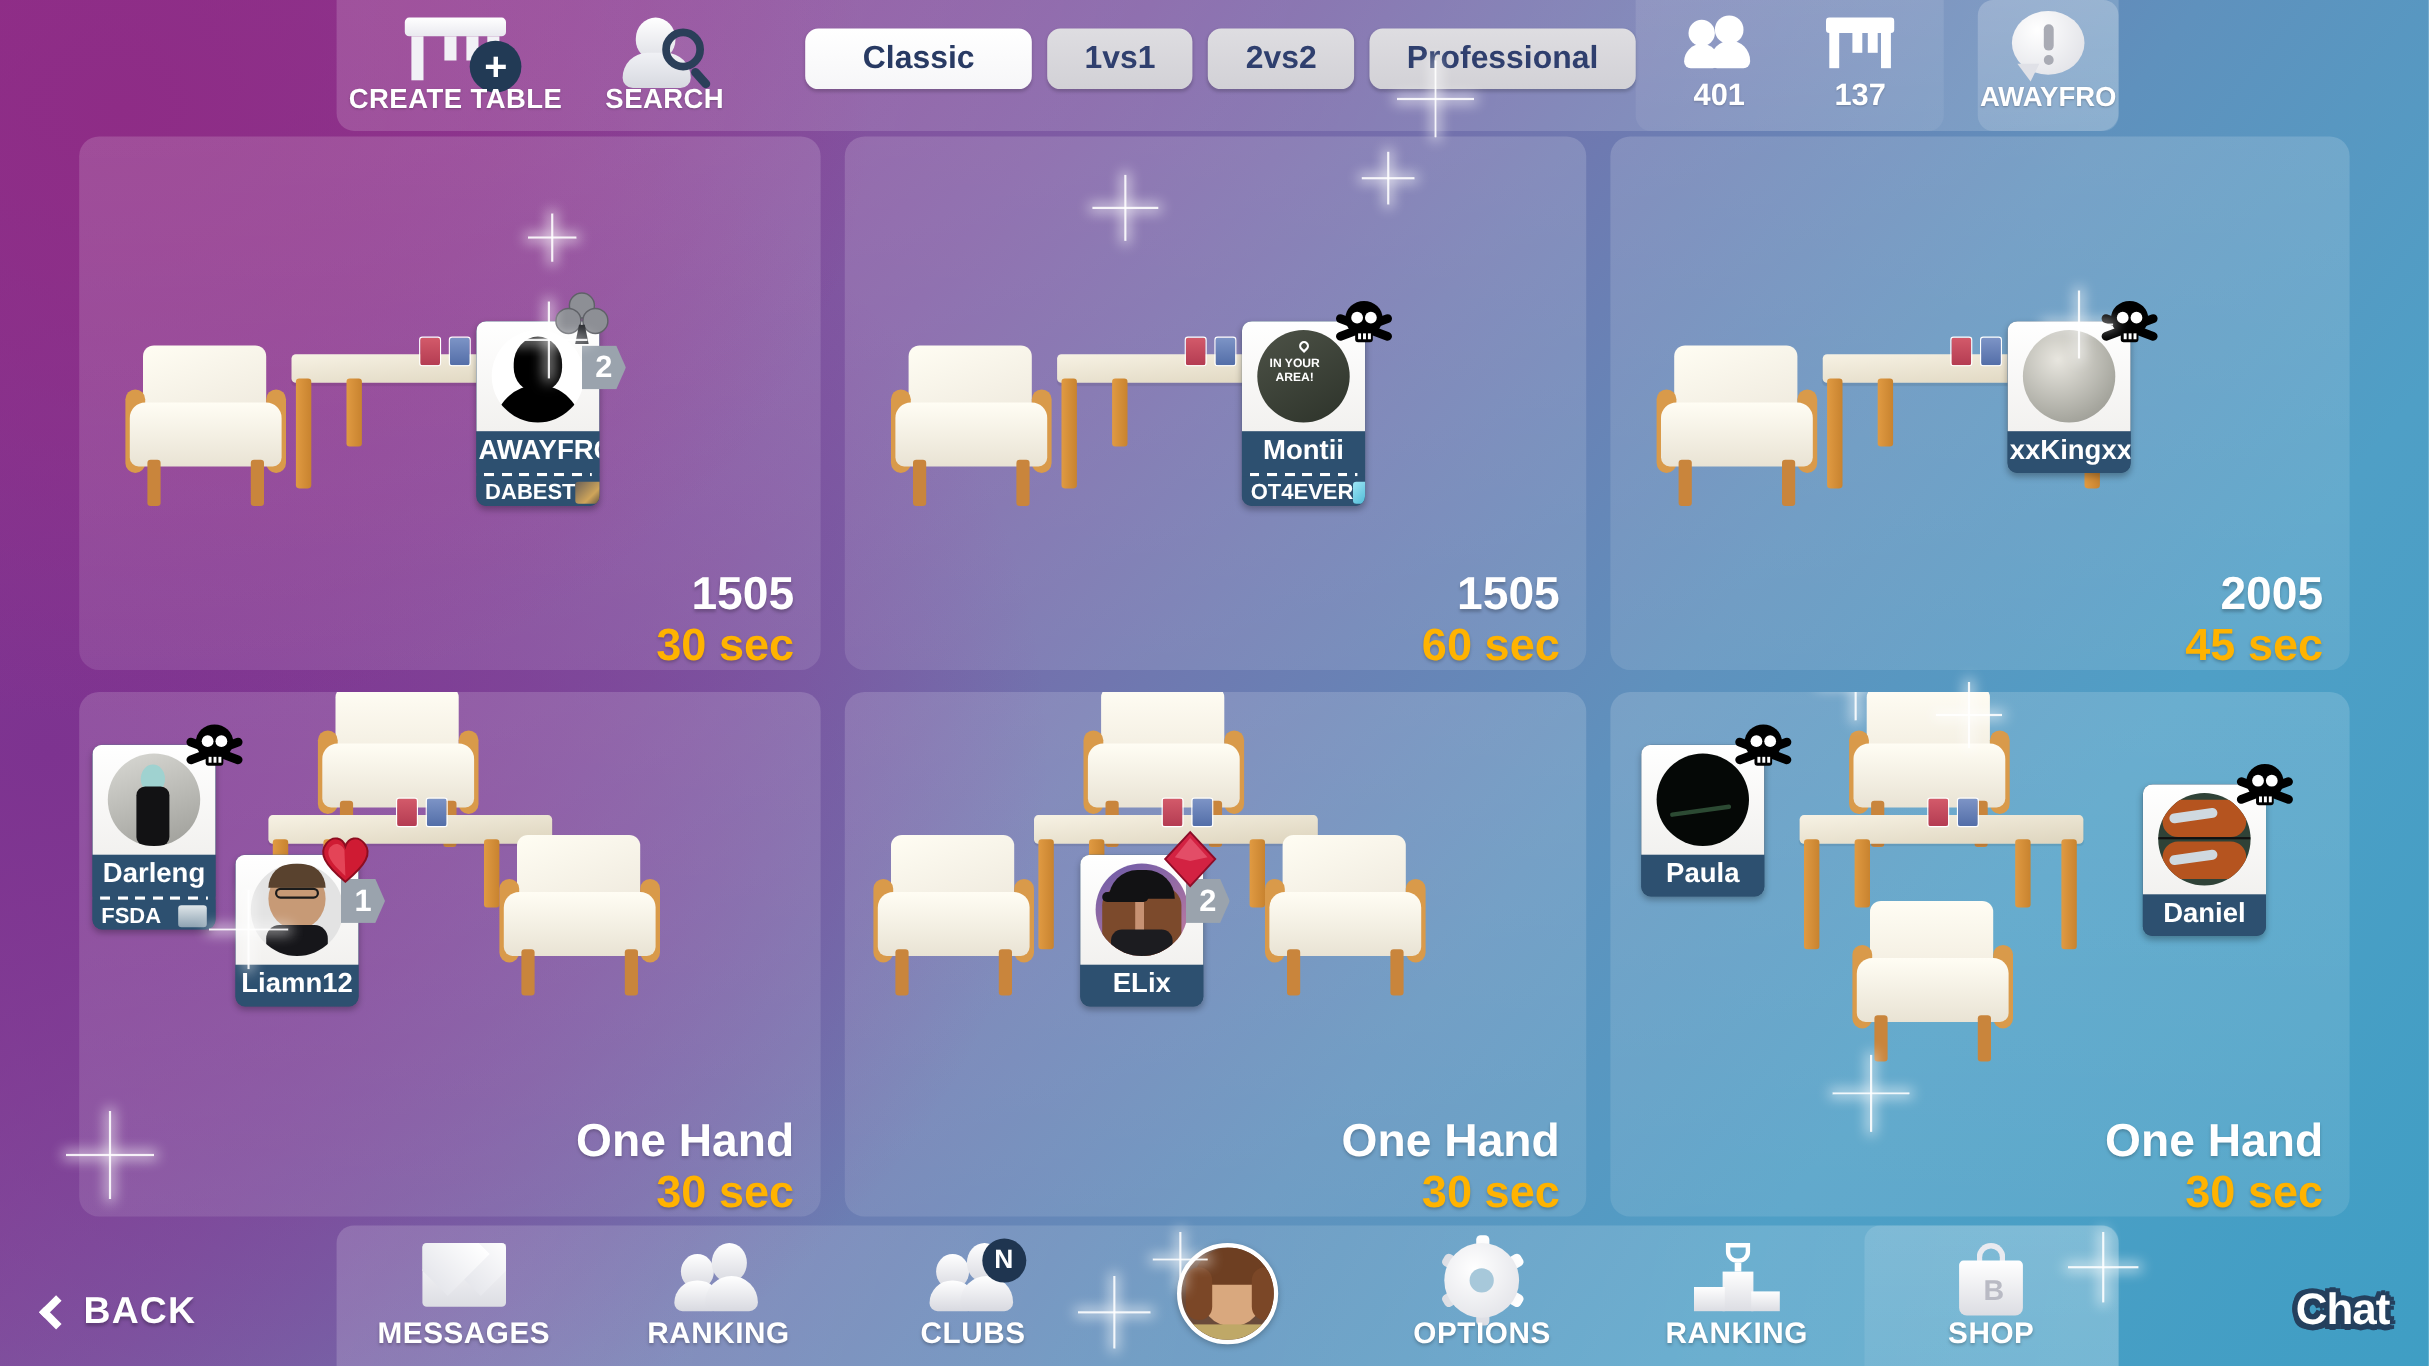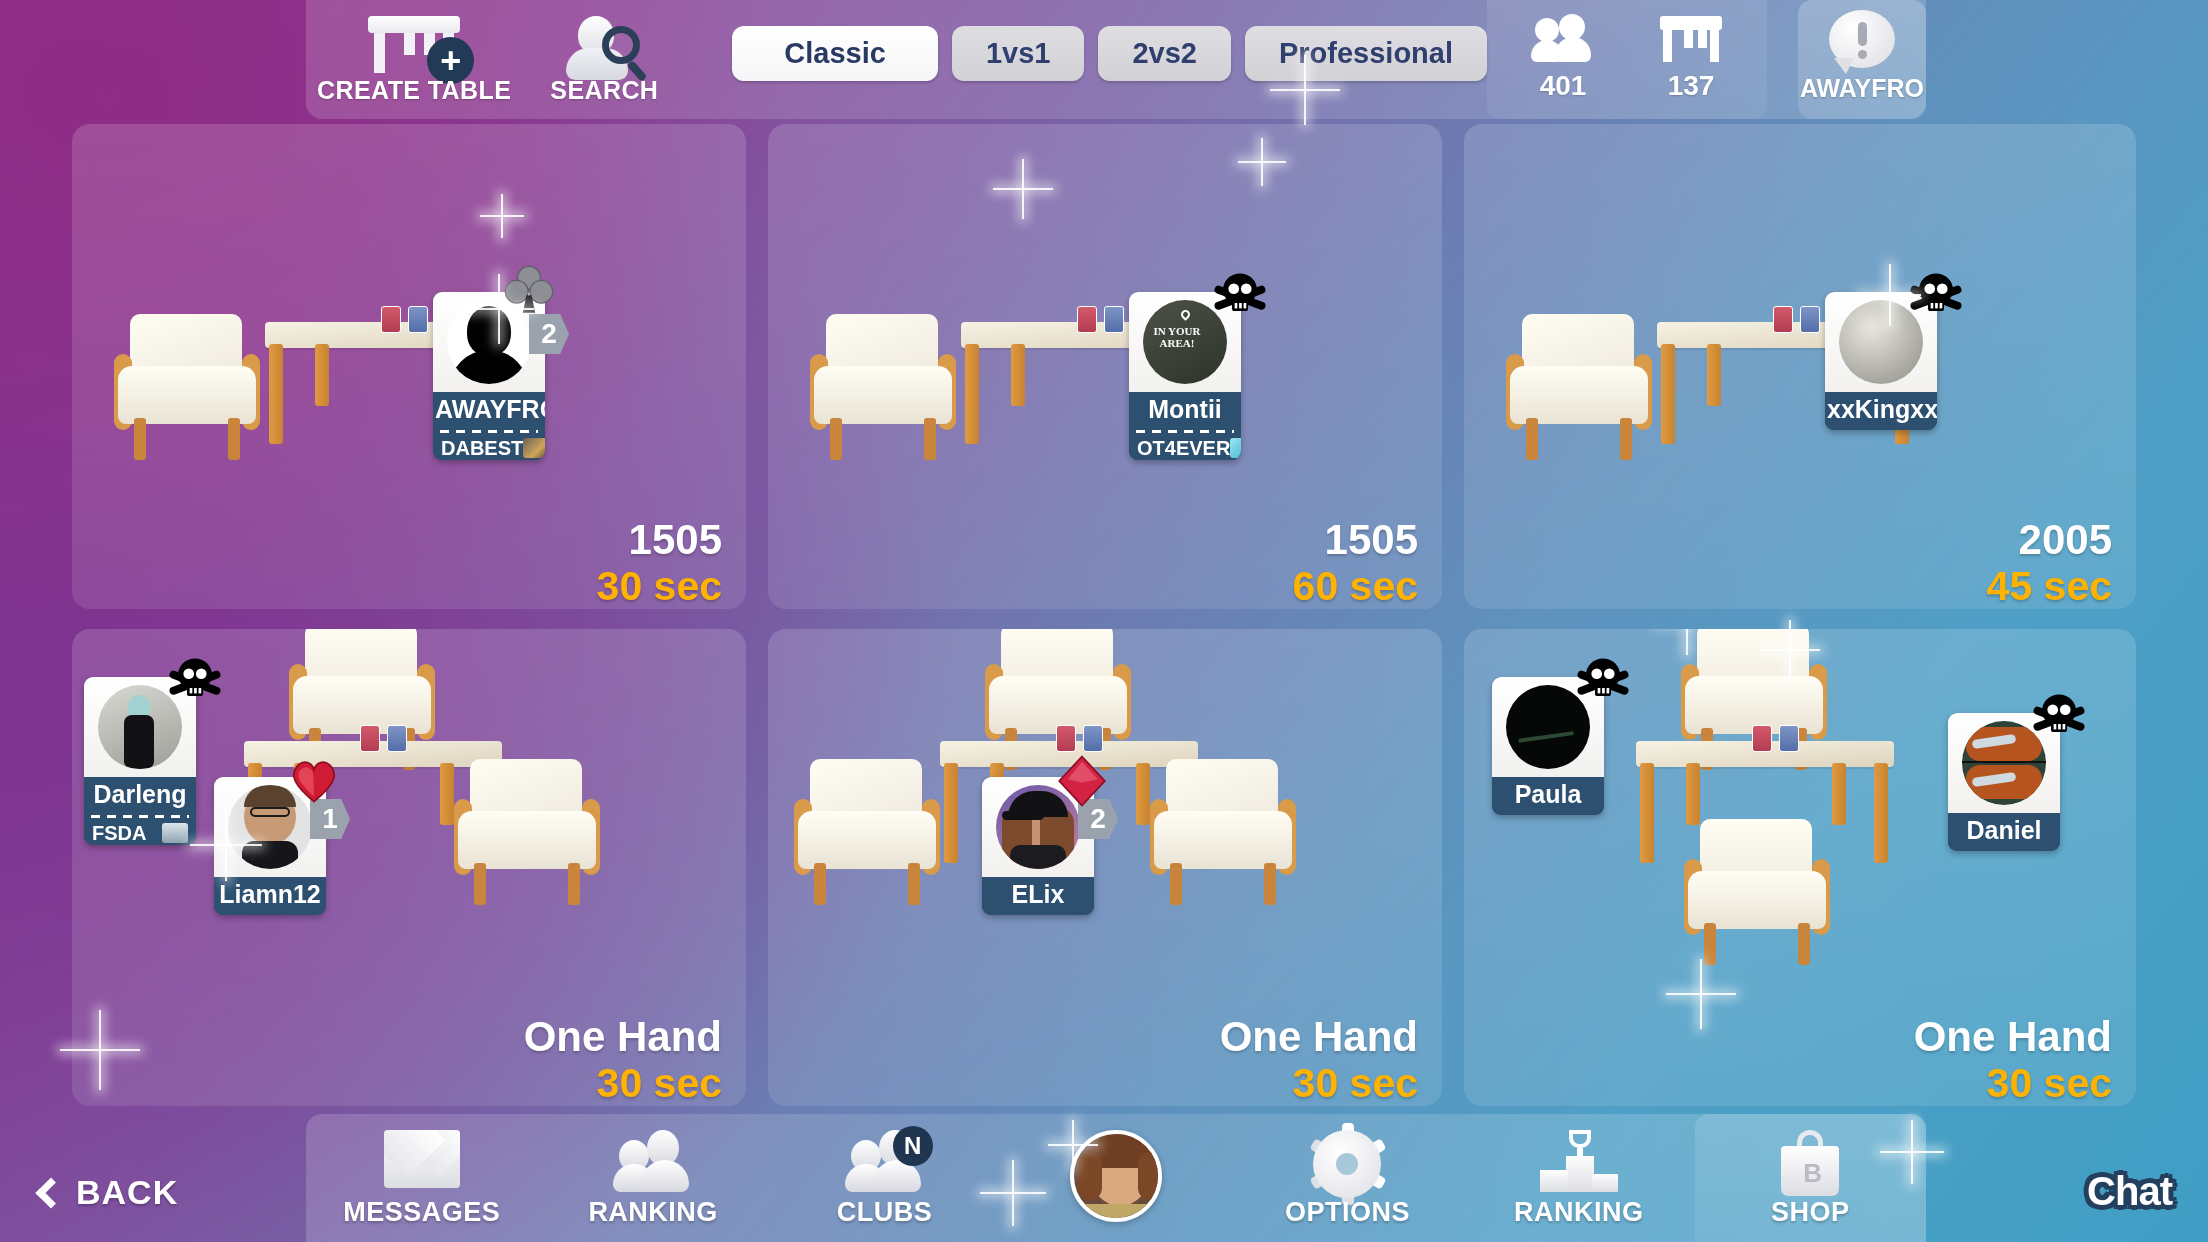--- a/index.html
+++ b/index.html
@@ -455,21 +455,21 @@
               <circle cx="25" cy="21" r="6" fill="#fff"></circle>
                 <circle cx="39" cy="21" r="6" fill="#fff"></circle>
               <rect x="26" y="37" width="3" height="6" fill="#fff"></rect>
               <rect x="31" y="37" width="3" height="6" fill="#fff"></rect>
               <rect x="36" y="37" width="3" height="6" fill="#fff"></rect>
             </svg>
           </div>
           <div class="inner">
             <div class="pic">
               <div class="avatar" style="background:linear-gradient(150deg,#4d5247,#2d332a);">
-                <div style="position:absolute;left:0;right:16px;top:26px;text-align:center;color:#fff;font-size:11px;font-weight:bold;line-height:1.05;font-family:Liberation Serif, serif;">IN YOUR<br>AREA!</div>
+                <div style="position:absolute;left:0;right:16px;top:26px;text-align:center;color:#fff;font-size:11px;font-weight:bold;line-height:1.05;">IN YOUR<br>AREA!</div>
                 <div style="position:absolute;left:38px;top:10px;width:9px;height:9px;border-radius:50% 50% 50% 0;border:2.5px solid #fff;transform:rotate(-45deg);"></div>
               </div>
             </div>
             <div class="namebar">Montii</div>
             <div class="dash"></div>
             <div class="clubbar">
               <span>OT4EVER</span>
               <span class="clubicon" style="background:linear-gradient(135deg,#9fe6f5,#2aa6c9);"></span>
             </div>
           </div>

